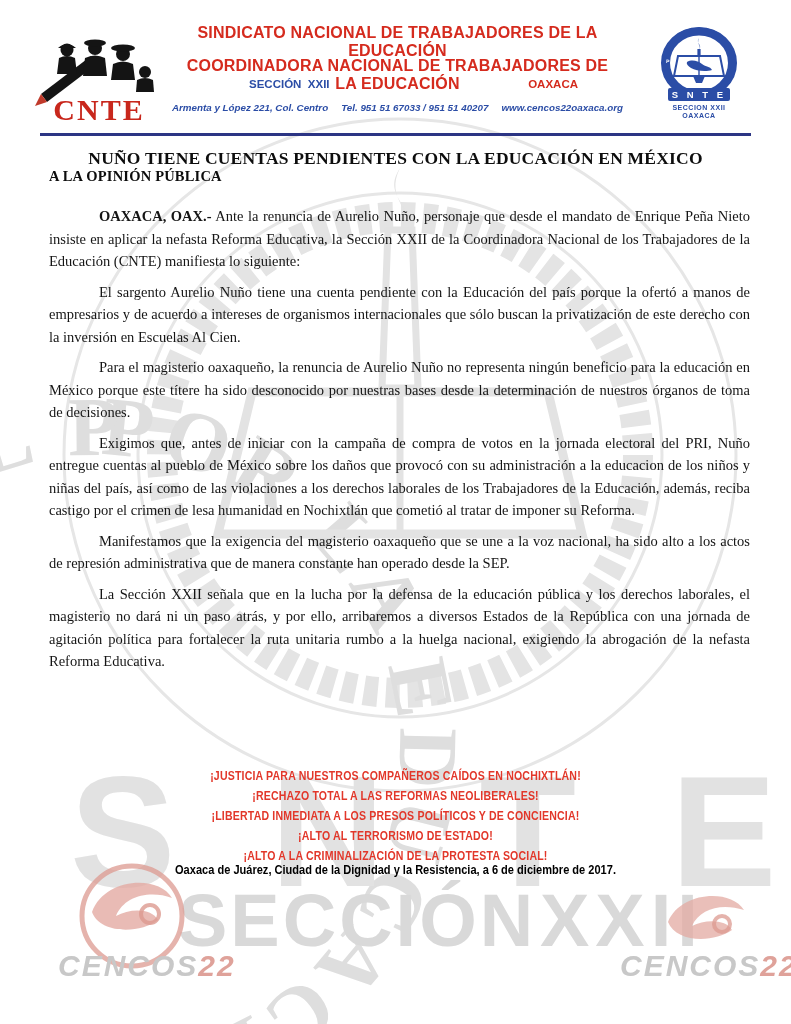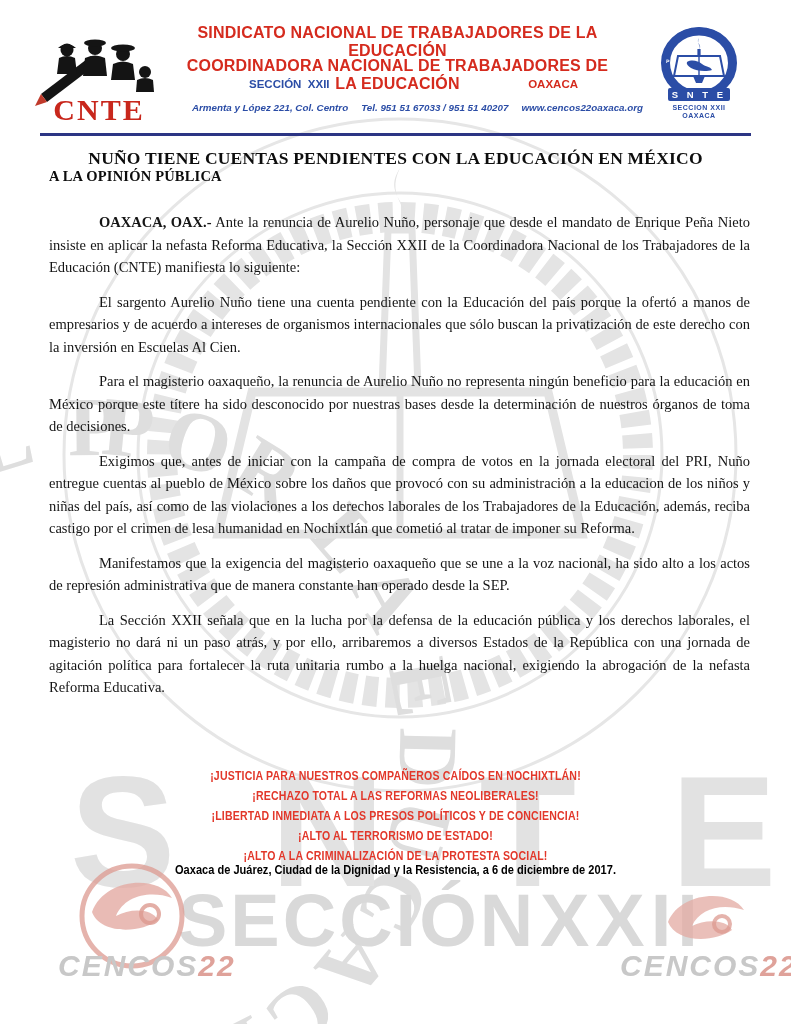--- a/index.html
+++ b/index.html
@@ -18,33 +18,33 @@
   
   .hdr-center{position:absolute;left:185px;top:18px;width:425px;}
   .org-line{font-weight:bold;font-size:16px;letter-spacing:.2px;text-align:center;color:var(--red);}
   .org1{position:absolute;top:6px;left:0;right:0;}
   .org2{position:absolute;top:39px;left:0;right:0;}
   .org3{position:absolute;top:60px;left:33px;width:360px;display:flex;justify-content:space-between;}
   .org3 span{white-space:pre;font-weight:bold;font-size:11.5px;margin-left:31px;}
   .seccion{color:var(--blue);}
   .oaxaca{color:var(--red);}
   .address{position:absolute;top:84px;left:-20px;width:465px;display:flex;justify-content:center;gap:13px;
-    font-size:9.8px;font-weight:bold;font-style:italic;color:var(--blue);white-space:nowrap;margin-left:20px;}
+    font-size:9.8px;font-weight:bold;font-style:italic;color:var(--blue);white-space:nowrap;}
   .cnte-logo{position:absolute;left:33px;top:36px;width:132px;height:92px;}
   .snte-logo{position:absolute;left:640px;top:26px;width:118px;height:96px;}
 
   .rule{position:absolute;top:133px;left:40px;right:40px;height:2.5px;background:var(--rule);}
 
   
   .title{position:absolute;top:140px;left:40px;right:40px;margin:8px;text-align:center;
     font-family:"Liberation Serif",serif;font-size:17.5px;font-weight:bold;color:#0d0d0d;letter-spacing:.2px;}
   .salutation{position:absolute;top:168px;left:49px;font-family:"Liberation Serif",serif;
     font-size:14.5px;font-weight:bold;color:#0d0d0d;letter-spacing:.2px;}
   .body-text{position:absolute;top:199px;left:49px;right:41px;}
-  .body-text p{margin:12px 0 8px 0;font-family:"Liberation Serif",serif;font-size:14.5px;
+  .body-text p{margin:6px 0 8px 0;font-family:"Liberation Serif",serif;font-size:14.5px;
     line-height:22.5px;color:var(--body-ink);text-align:justify;text-indent:50px;}
   .body-text p strong{font-weight:bold;}
 
   
   .slogans{position:absolute;top:766px;left:0;right:0;text-align:center;}
   .slogan{font-weight:bold;font-size:12px;line-height:20px;color:var(--slogan-red);
     transform:scaleX(.88);transform-origin:50% 50%;letter-spacing:.2px;}
   .dateline{position:absolute;top:862px;left:0;right:0;text-align:center;font-weight:bold;
     font-size:13px;color:#000;transform:scaleX(.85);transform-origin:50% 50%;}
   .closing{position:absolute;top:889px;left:0;right:0;text-align:center;}

